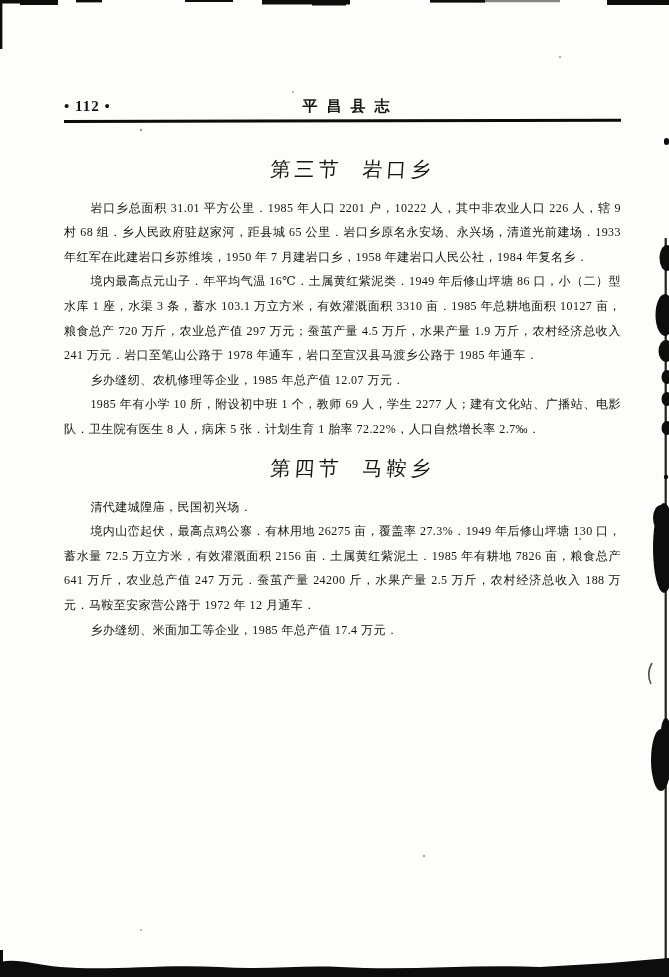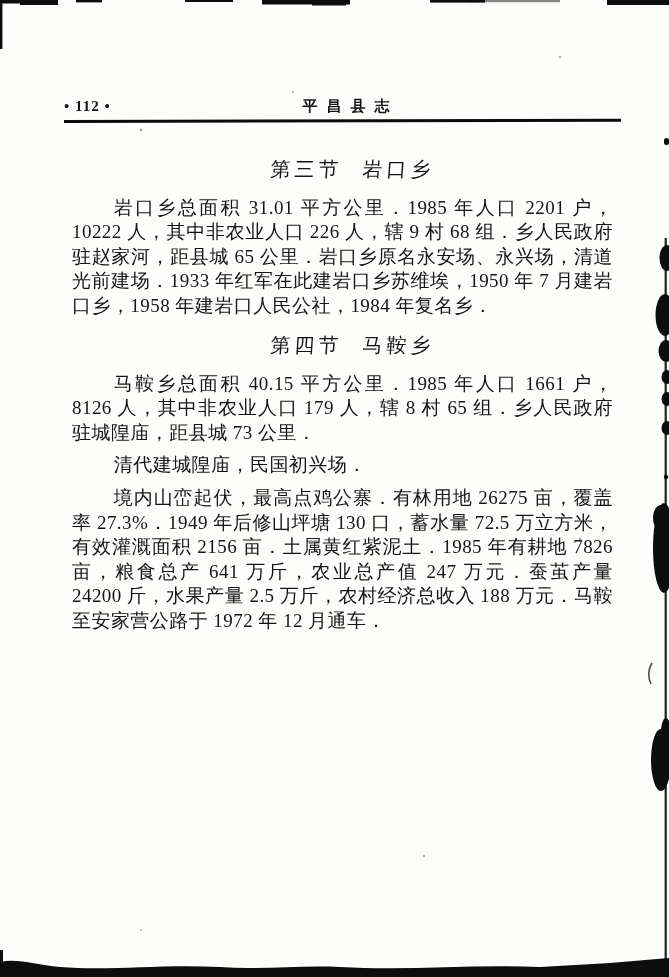--- a/index.html
+++ b/index.html
@@ -27,22 +27,22 @@
   }
   h2.sec-head {
     margin:33px 0 13px 0;
     text-align:center;
     font-size:20px; font-weight:500;
     letter-spacing:4px;
     transform:translateX(10px) skewX(-4deg);
   }
   .sec-num { margin-right:20px; }
   p.body-p {
-    margin:8px;
-    font-size:19px; line-height:24.6px;
+    margin:0;
+    font-size:12px; line-height:24.6px;
     letter-spacing:0.45px;
     text-align:justify;
     text-indent:2.2em;
   }
   h2.sec-head.second { margin-top:13px; }
   .artifacts { position:absolute; inset:0; pointer-events:none; }
 </style>
 </head>
 <body>
 
@@ -54,27 +54,30 @@
       <span class="page-num">• 112 •</span>
       <span class="book-title">平昌县志</span>
       <span></span>
     </div>
     <div class="rule"></div>
 
     <h2 class="sec-head">
       <span class="sec-num">第三节</span><span class="sec-title">岩口乡</span>
     </h2>
     <p class="body-p">岩口乡总面积 31.01 平方公里．1985 年人口 2201 户，10222 人，其中非农业人口 226 人，辖 9 村 68 组．乡人民政府驻赵家河，距县城 65 公里．岩口乡原名永安场、永兴场，清道光前建场．1933 年红军在此建岩口乡苏维埃，1950 年 7 月建岩口乡，1958 年建岩口人民公社，1984 年复名乡．</p>
+    <p class="body-p">境内最高点元山子．年平均气温 16℃．土属黄红紫泥类．1949 年后修山坪塘 86 口，小（二）型水库 1 座，水渠 3 条，蓄水 103.1 万立方米，有效灌溉面积 3310 亩．1985 年总耕地面积 10127 亩，粮食总产 720 万斤，农业总产值 297 万元；蚕茧产量 4.5 万斤，水果产量 1.9 万斤，农村经济总收入 241 万元．岩口至笔山公路于 1978 年通车，岩口至宣汉县马渡乡公路于 1985 年通车．</p>
+    <p class="body-p">乡办缝纫、农机修理等企业，1985 年总产值 12.07 万元．</p>
+    <p class="body-p">1985 年有小学 10 所，附设初中班 1 个，教师 69 人，学生 2277 人；建有文化站、广播站、电影队．卫生院有医生 8 人，病床 5 张．计划生育 1 胎率 72.22%，人口自然增长率 2.7‰．</p>
 
     <h2 class="sec-head second">
       <span class="sec-num">第四节</span><span class="sec-title">马鞍乡</span>
     </h2>
-    <p class="body-p">马鞍乡总面积 40.15 平方公里．1985 年人口 1661 户，8126 人，其中非农业人口 179 人，辖 8 村 65 组．乡人民政府驻城隍庙，距县城 73 公里．</p>
     <p class="body-p">清代建城隍庙，民国初兴场．</p>
     <p class="body-p">境内山峦起伏，最高点鸡公寨．有林用地 26275 亩，覆盖率 27.3%．1949 年后修山坪塘 130 口，蓄水量 72.5 万立方米，有效灌溉面积 2156 亩．土属黄红紫泥土．1985 年有耕地 7826 亩，粮食总产 641 万斤，农业总产值 247 万元．蚕茧产量 24200 斤，水果产量 2.5 万斤，农村经济总收入 188 万元．马鞍至安家营公路于 1972 年 12 月通车．</p>
+    <p class="body-p">乡办缝纫、米面加工等企业，1985 年总产值 17.4 万元．</p>
 
   </div>
 
   <svg class="artifacts" width="669" height="977" viewBox="0 0 669 977" fill="#0d0d0d" xmlns="http://www.w3.org/2000/svg">
 
     <g>
       <rect x="0" y="0" width="58" height="3.5"></rect>
       <rect x="20" y="0" width="38" height="5"></rect>
       <rect x="76" y="0" width="26" height="2.4"></rect>
       <rect x="185" y="0" width="48" height="2"></rect>

